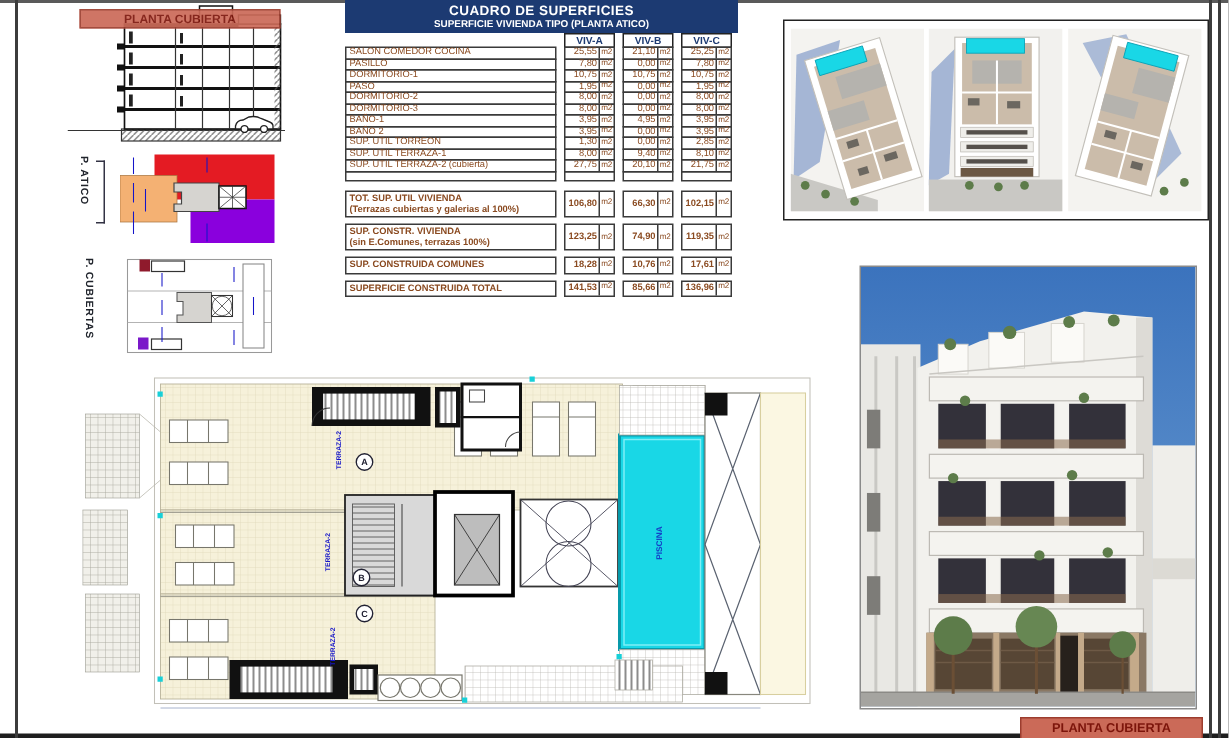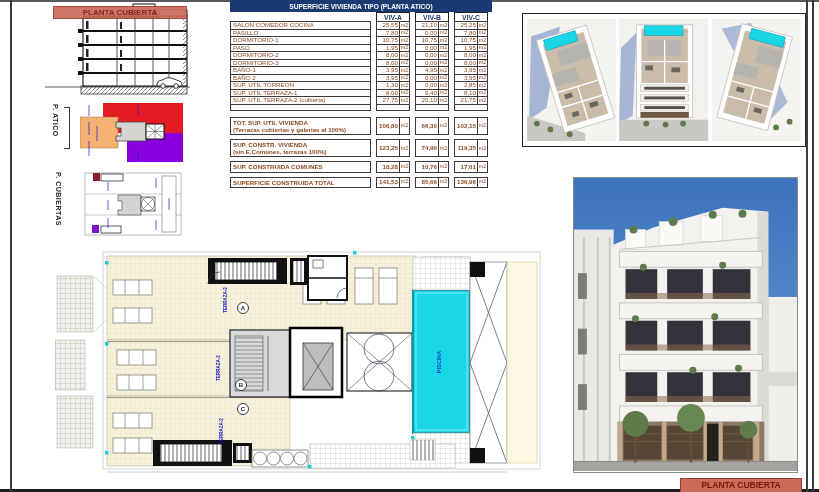--- a/index.html
+++ b/index.html
@@ -169,20 +169,21 @@
         <line x1="25" y1="48" x2="25" y2="58"></line>
           <line x1="73" y1="8" x2="73" y2="18"></line>
         <line x1="73" y1="50" x2="73" y2="60"></line>
           <line x1="86" y1="28" x2="86" y2="40"></line>
       </g>
     </svg>
   </div>
 
   <div class="abs" id="surface-table">
     <div id="table-header">
+      <div id="table-title">CUADRO DE SUPERFICIES</div>
       <div id="table-subtitle">SUPERFICIE VIVIENDA TIPO  (PLANTA ATICO)</div>
     </div>
     <div class="trow colhead">
       <div class="lcell"></div>
       <div class="gap"></div>
       <div class="vcell head">VIV-A</div>
       <div class="gap"></div>
       <div class="vcell head">VIV-B</div>
       <div class="gap"></div>
       <div class="vcell head">VIV-C</div>

